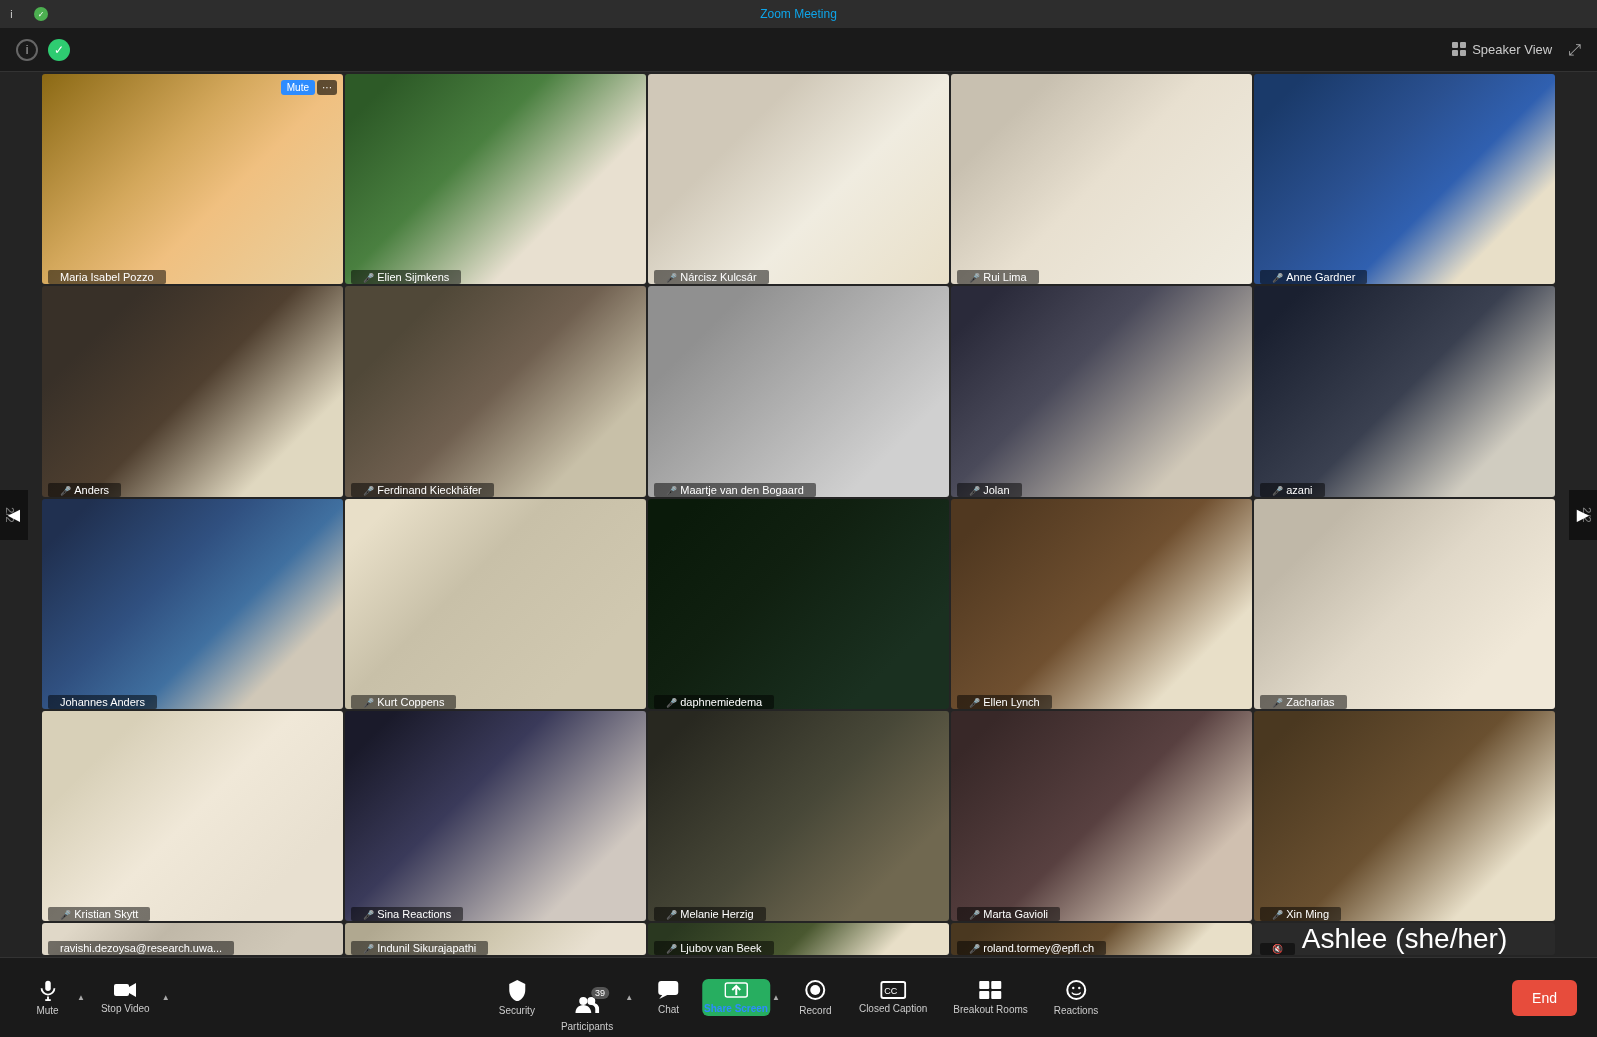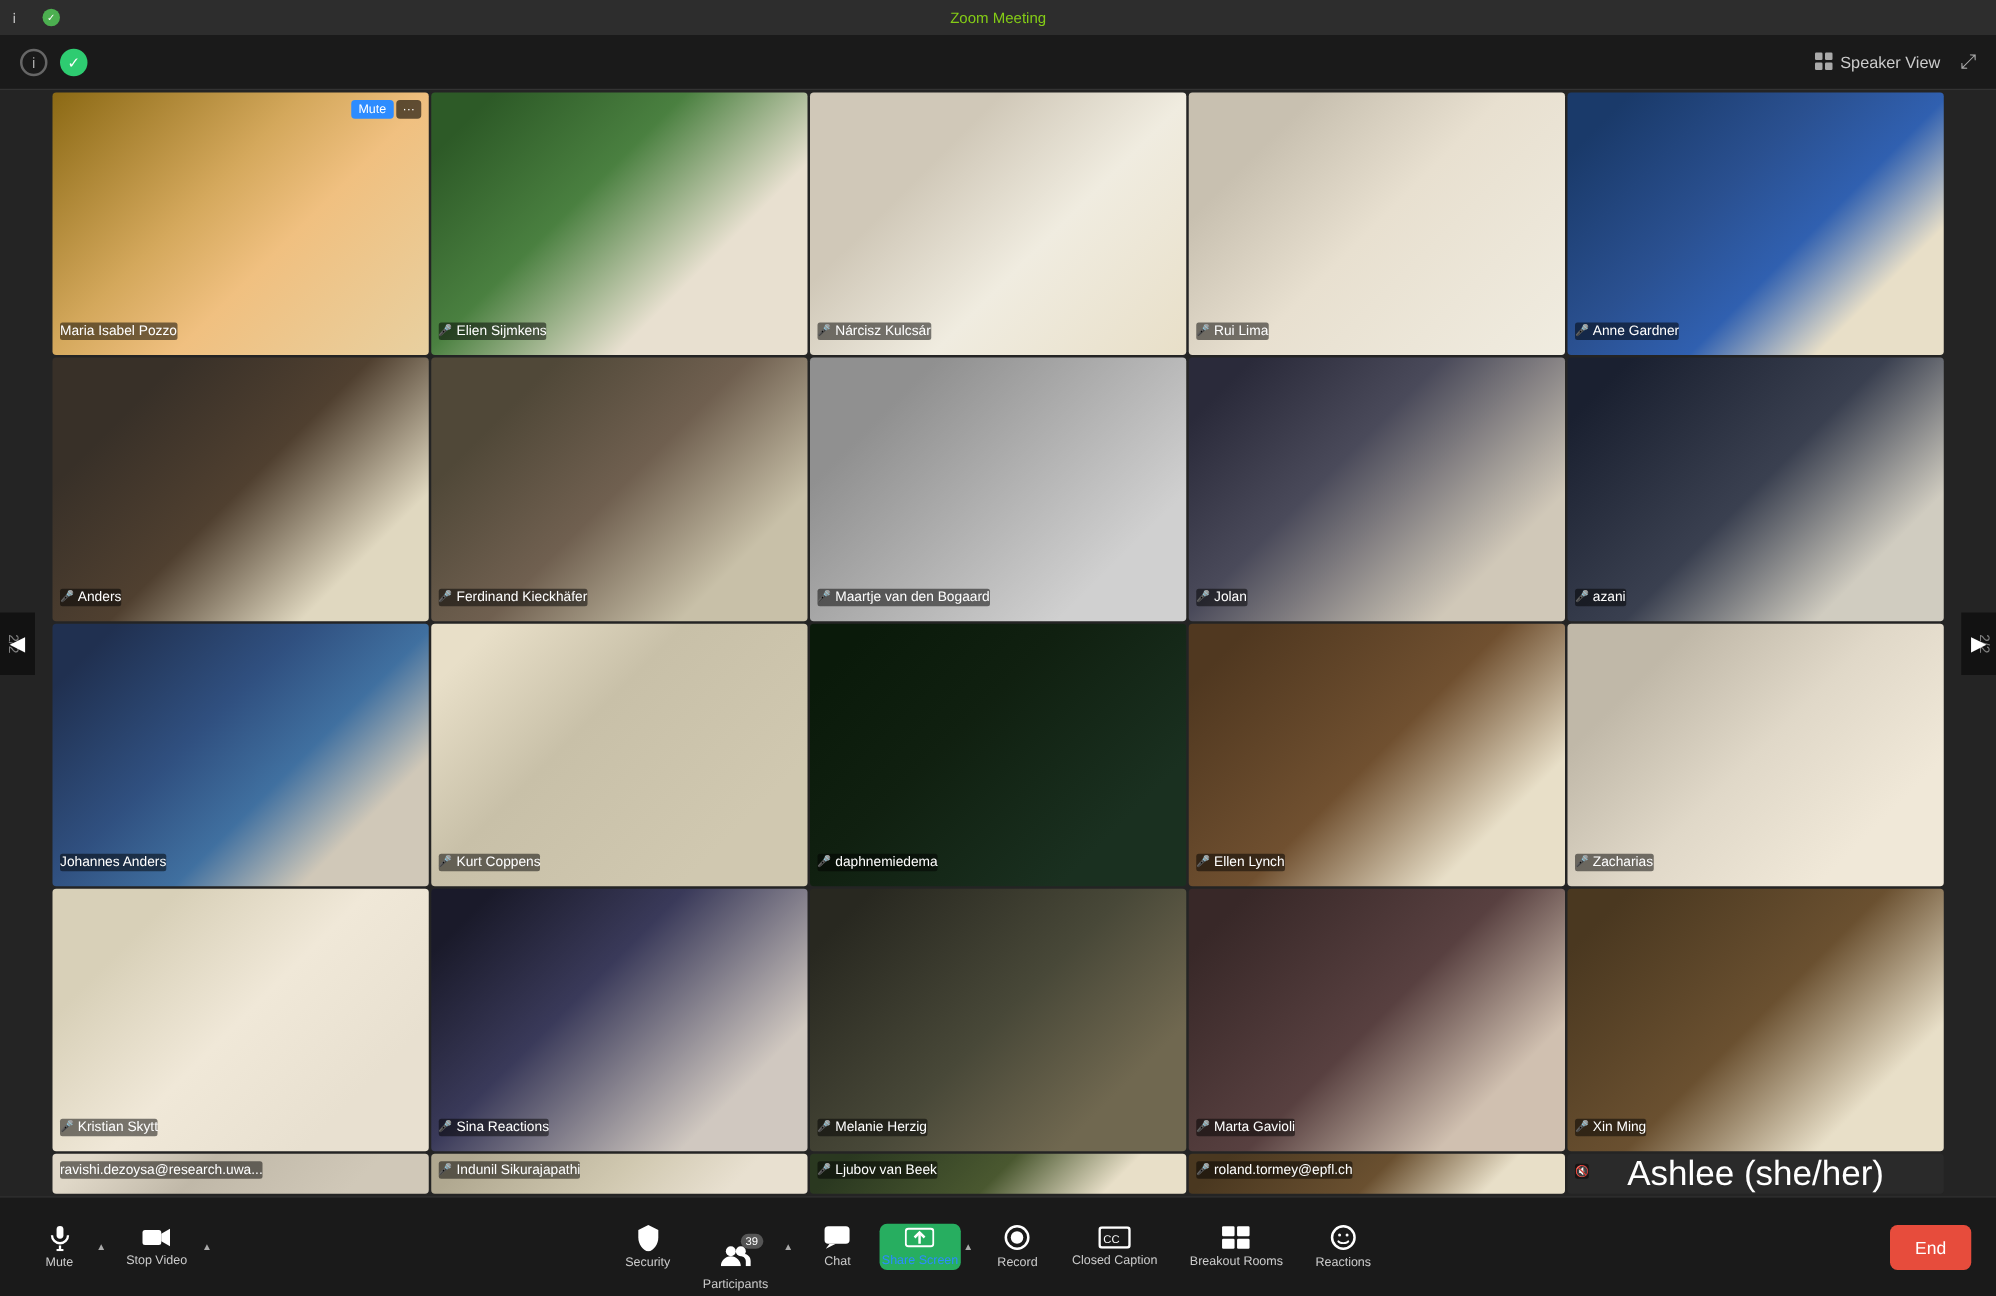--- a/index.html
+++ b/index.html
@@ -20,21 +20,21 @@
       align-items: center;
       padding: 0 10px;
       gap: 8px;
       position: relative;
     }
     .title-bar-title {
       position: absolute;
       left: 50%;
       transform: translateX(-50%);
       font-size: 12px;
-      color: #84cc16;
+      color: #0ea5e9;
     }
     .title-bar-icon {
       width: 14px; height: 14px;
       background: #4caf50;
       border-radius: 50%;
       display: flex; align-items: center; justify-content: center;
       font-size: 8px;
     }
     .zoom-icon {
       width: 16px; height: 16px;
@@ -150,29 +150,29 @@
 
     .video-cell {
       background: #3a3a3a;
       position: relative;
       overflow: hidden;
       border-radius: 3px;
     }
 
     .name-label {
       position: absolute;
-      bottom: 12px;
+      bottom: 0;
       left: 6px;
       font-size: 11px;
       color: white;
       background: rgba(0,0,0,0.5);
-      padding: 1px 0;
+      padding: 1px 12px;
       border-radius: 2px;
       display: flex;
-      align-items: flex-start;
+      align-items: flex-end;
       gap: 3px;
     }
 
     .mic-icon {
       color: #e74c3c;
       font-size: 9px;
     }
 
     .mute-badge {
       position: absolute;
@@ -269,21 +269,21 @@
       cursor: pointer;
       border-radius: 6px;
       min-width: 55px;
       color: white;
     }
     .tool-btn-label {
       font-size: 10px;
       color: #ccc;
       white-space: nowrap;
     }
-    .tool-btn-label.active { color: #2d8cff; }
+    .tool-btn-label.active { color: #2d8cff; font-weight: bold; }
 
     .caret {
       font-size: 8px;
       color: #aaa;
     }
 
     .tool-btn-group {
       display: flex;
       align-items: center;
     }

